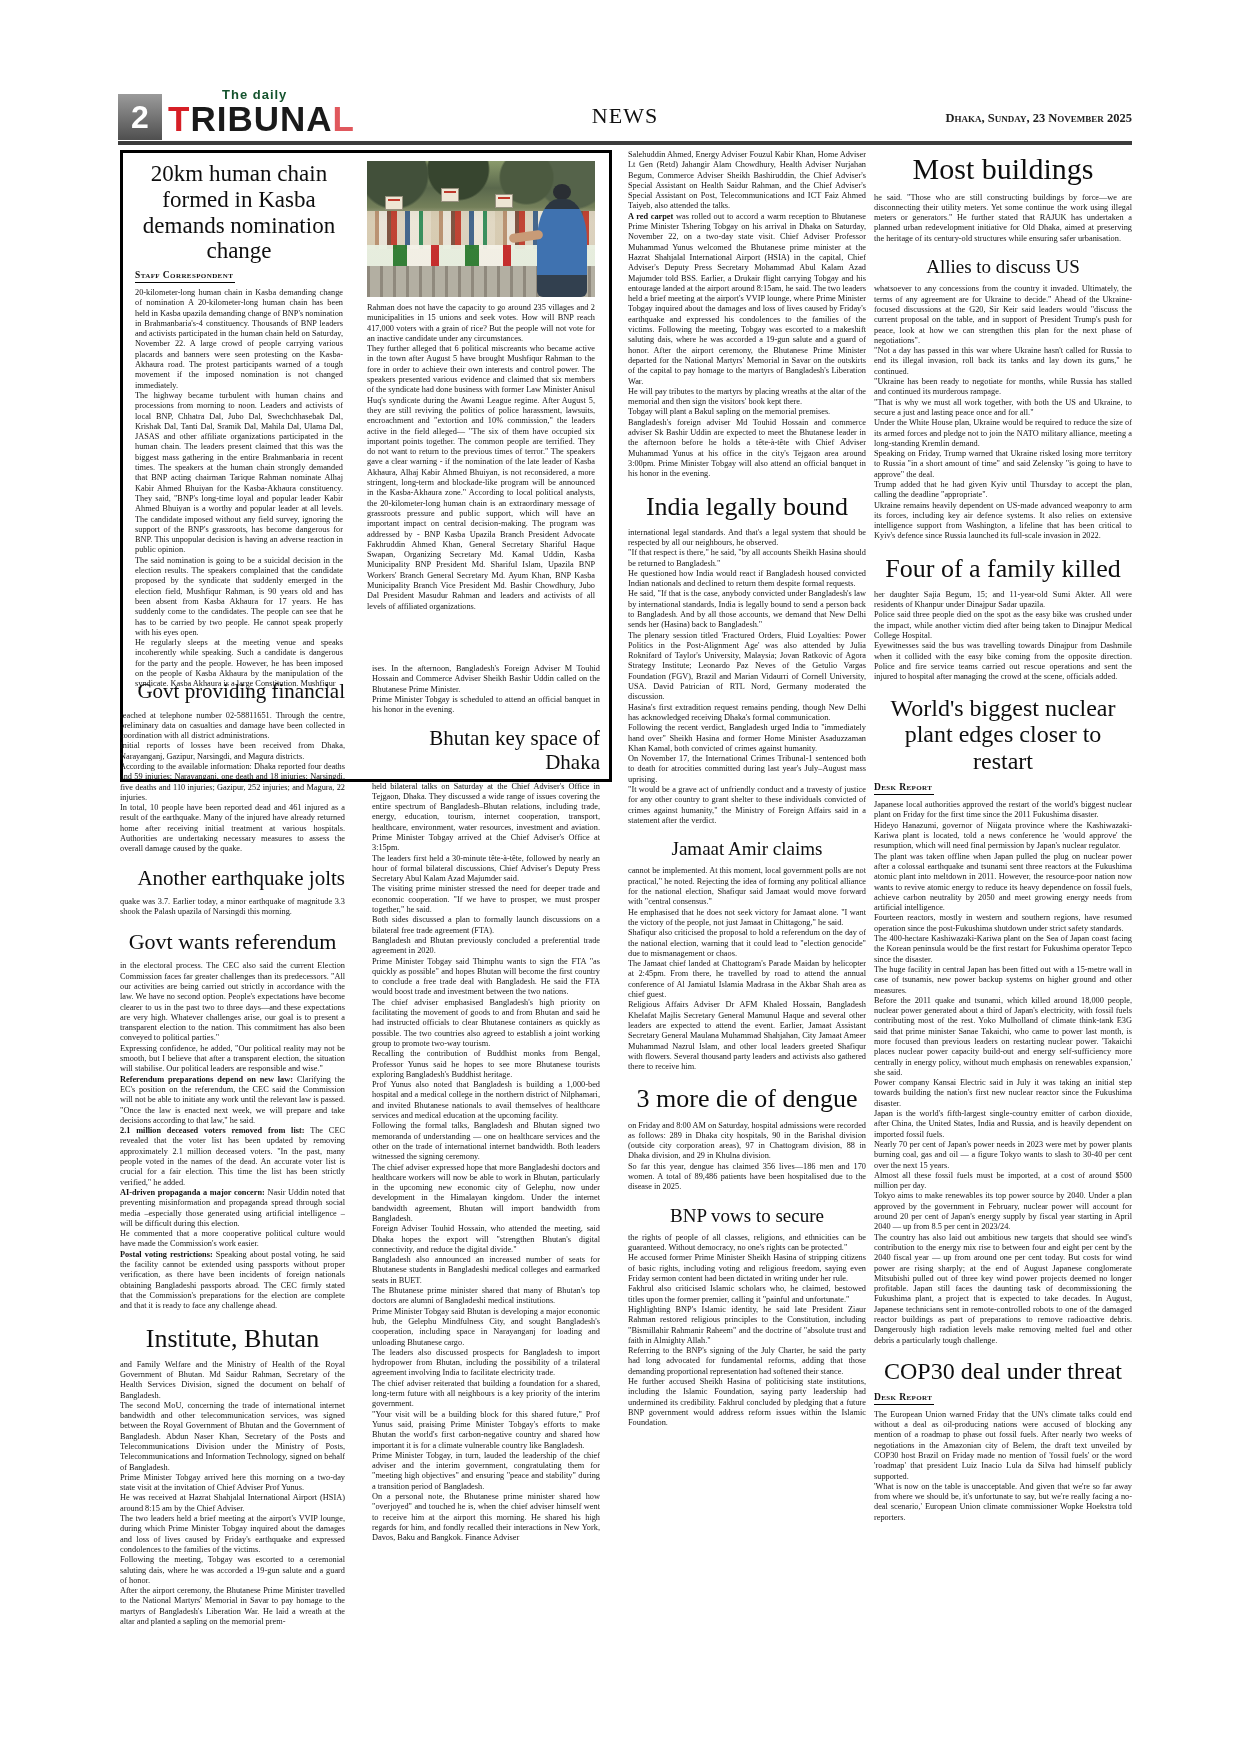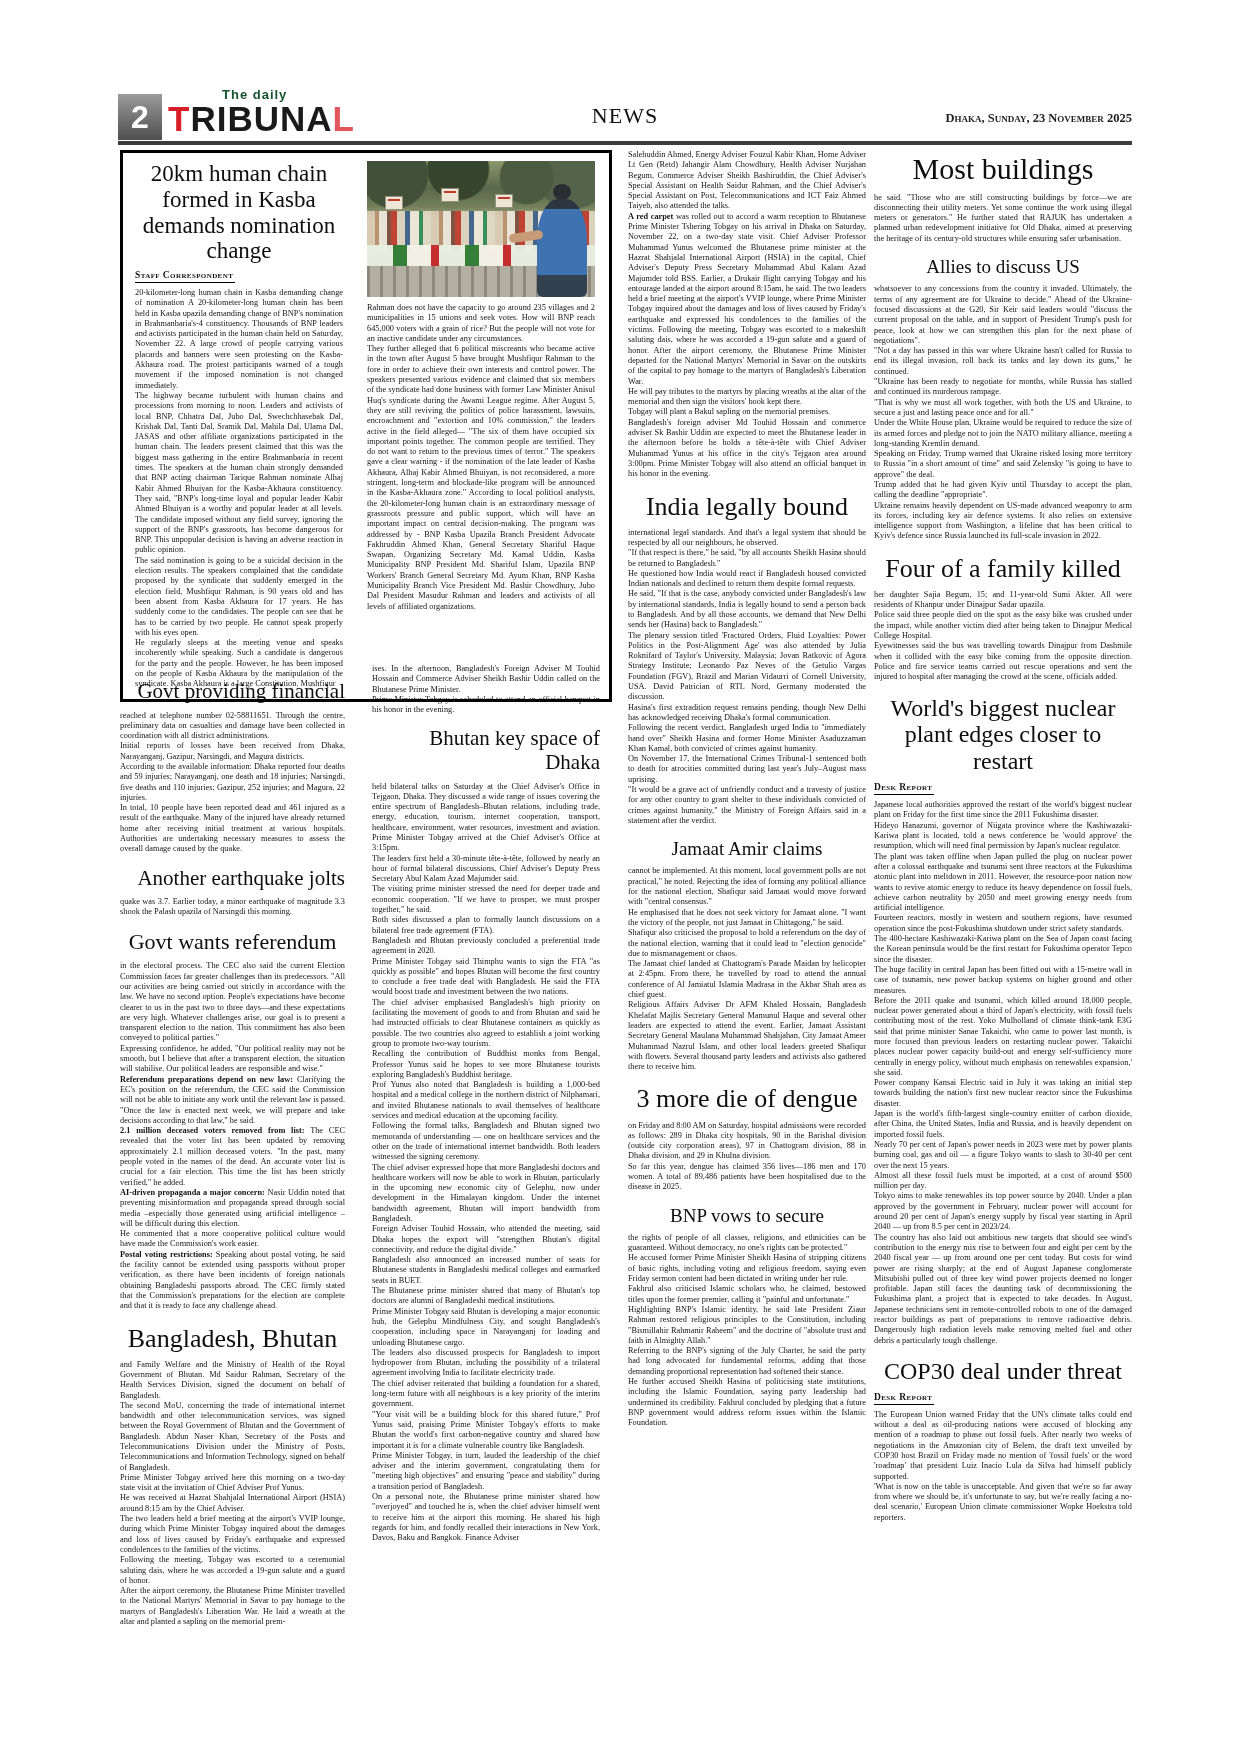--- a/index.html
+++ b/index.html
@@ -16,21 +16,21 @@
   .masthead .brand{font-family:"Liberation Sans",sans-serif;font-weight:800;font-size:35px;
                    letter-spacing:1px;color:#1a1a1a;}
   .masthead .r1{color:#d61f26;} .masthead .r2{color:#e0585d;}
   .section-title{position:absolute;left:118px;top:103px;width:1014px;text-align:center;
                  font-size:22px;letter-spacing:1px;color:#111;}
   .dateline{position:absolute;left:118px;top:111px;width:1014px;text-align:right;
             font-size:12.5px;font-weight:bold;font-variant:small-caps;color:#222;}
   .hrule{position:absolute;left:118px;top:141px;width:1014px;height:4px;background:#3c3c3c;}
   
   .col{position:absolute;overflow:hidden;}
-  #lead-box{left:120px;top:150px;width:492px;height:552px;border:3px solid #000;
+  #lead-box{left:120px;top:150px;width:492px;height:632px;border:3px solid #000;
             box-sizing:border-box;padding:6px 12px;display:flex;gap:24px;}
   .box-c1{width:208px;flex:none;}
   .box-c2{width:228px;flex:none;}
   #col1{left:120px;top:668px;width:225px;height:992px;}
   #col2{left:372px;top:664px;width:228px;height:992px;}
   #col3{left:628px;top:150px;width:238px;height:1508px;}
   #col4{left:874px;top:150px;width:258px;height:1600px;}
   
   .body p{margin:0;text-align:justify;font-size:8.3px;line-height:10.3px;}
   .h{font-weight:400;text-align:center;line-height:1.12;margin:12px 0 7px;color:#0e0e0e;}
@@ -104,21 +104,21 @@
             <i></i>
           </div>
         <div class="placard" style="left:128px;top:24%">
             <i></i>
           </div>
         <div class="fg-head"></div>
         <div class="fg-person"></div>
         <div class="fg-arm"></div>
       </div>
       <div class="body">
-          <p>Rahman does not have the capacity to go around 235 villages and 2 municipalities in 15 unions and seek votes. How will BNP reach 645,000 voters with a grain of rice? But the people will not vote for an inactive candidate under any circumstances.</p>
+          <p>Rahman does not have the capacity to go around 235 villages and 2 municipalities in 15 unions and seek votes. How will BNP reach 417,000 voters with a grain of rice? But the people will not vote for an inactive candidate under any circumstances.</p>
           <p>They further alleged that 6 political miscreants who became active in the town after August 5 have brought Mushfiqur Rahman to the fore in order to achieve their own interests and control power. The speakers presented various evidence and claimed that six members of the syndicate had done business with former Law Minister Anisul Huq's syndicate during the Awami League regime. After August 5, they are still reviving the politics of police harassment, lawsuits, encroachment and "extortion and 10% commission," the leaders active in the field alleged— "The six of them have occupied six important points together. The common people are terrified. They do not want to return to the previous times of terror." The speakers gave a clear warning - if the nomination of the late leader of Kasba Akhaura, Alhaj Kabir Ahmed Bhuiyan, is not reconsidered, a more stringent, long-term and blockade-like program will be announced in the Kasba-Akhaura zone." According to local political analysts, the 20-kilometer-long human chain is an extraordinary message of grassroots pressure and public support, which will have an important impact on central decision-making. The program was addressed by - BNP Kasba Upazila Branch President Advocate Fakhruddin Ahmed Khan, General Secretary Shariful Haque Swapan, Organizing Secretary Md. Kamal Uddin, Kasba Municipality BNP President Md. Shariful Islam, Upazila BNP Workers' Branch General Secretary Md. Ayum Khan, BNP Kasba Municipality Branch Vice President Md. Bashir Chowdhury, Jubo Dal President Masudur Rahman and leaders and activists of all levels of affiliated organizations.</p>
         </div>
     </div>
   </div>
 
   <div class="col" id="col1">
     <article>
       <h2 class="h h21">Govt providing financial</h2>
       <div class="body">
           <p>reached at telephone number 02-58811651. Through the centre, preliminary data on casualties and damage have been collected in coordination with all district administrations.</p>
@@ -139,21 +139,21 @@
           <p>in the electoral process. The CEC also said the current Election Commission faces far greater challenges than its predecessors. "All our activities are being carried out strictly in accordance with the law. We have no second option. People's expectations have become clearer to us in the past two to three days—and these expectations are very high. Whatever challenges arise, our goal is to present a transparent election to the nation. This commitment has also been conveyed to political parties."</p>
           <p>Expressing confidence, he added, "Our political reality may not be smooth, but I believe that after a transparent election, the situation will stabilise. Our political leaders are responsible and wise."</p>
           <p><b>Referendum preparations depend on new law:</b> Clarifying the EC's position on the referendum, the CEC said the Commission will not be able to initiate any work until the relevant law is passed. "Once the law is enacted next week, we will prepare and take decisions according to that law," he said.</p>
           <p><b>2.1 million deceased voters removed from list:</b> The CEC revealed that the voter list has been updated by removing approximately 2.1 million deceased voters. "In the past, many people voted in the names of the dead. An accurate voter list is crucial for a fair election. This time the list has been strictly verified," he added.</p>
           <p><b>AI-driven propaganda a major concern:</b> Nasir Uddin noted that preventing misinformation and propaganda spread through social media –especially those generated using artificial intelligence – will be difficult during this election.</p>
           <p>He commented that a more cooperative political culture would have made the Commission's work easier.</p>
           <p><b>Postal voting restrictions:</b> Speaking about postal voting, he said the facility cannot be extended using passports without proper verification, as there have been incidents of foreign nationals obtaining Bangladeshi passports abroad. The CEC firmly stated that the Commission's preparations for the election are complete and that it is ready to face any challenge ahead.</p>
         </div>
     </article>
     <article>
-      <h2 class="h h26">Bangladesh, Bhutan</h2>
+      <h2 class="h h26">Institute, Bhutan</h2>
       <div class="body">
           <p>and Family Welfare and the Ministry of Health of the Royal Government of Bhutan. Md Saidur Rahman, Secretary of the Health Services Division, signed the document on behalf of Bangladesh.</p>
           <p>The second MoU, concerning the trade of international internet bandwidth and other telecommunication services, was signed between the Royal Government of Bhutan and the Government of Bangladesh.  Abdun Naser Khan, Secretary of the Posts and Telecommunications Division under the Ministry of Posts, Telecommunications and Information Technology, signed on behalf of Bangladesh.</p>
           <p>Prime Minister Tobgay arrived here this morning on a two-day state visit at the invitation of Chief Adviser Prof Yunus.</p>
           <p>He was received at Hazrat Shahjalal International Airport (HSIA) around 8:15 am by the Chief Adviser.</p>
           <p>The two leaders held a brief meeting at the airport's VVIP lounge, during which Prime Minister Tobgay inquired about the damages and loss of lives caused by Friday's earthquake and expressed condolences to the families of the victims.</p>
           <p>Following the meeting, Tobgay was escorted to a ceremonial saluting dais, where he was accorded a 19-gun salute and a guard of honor.</p>
           <p>After the airport ceremony, the Bhutanese Prime Minister travelled to the National Martyrs' Memorial in Savar to pay homage to the martyrs of Bangladesh's Liberation War. He laid a wreath at the altar and planted a sapling on the memorial prem-</p>
         </div>
     </article>

